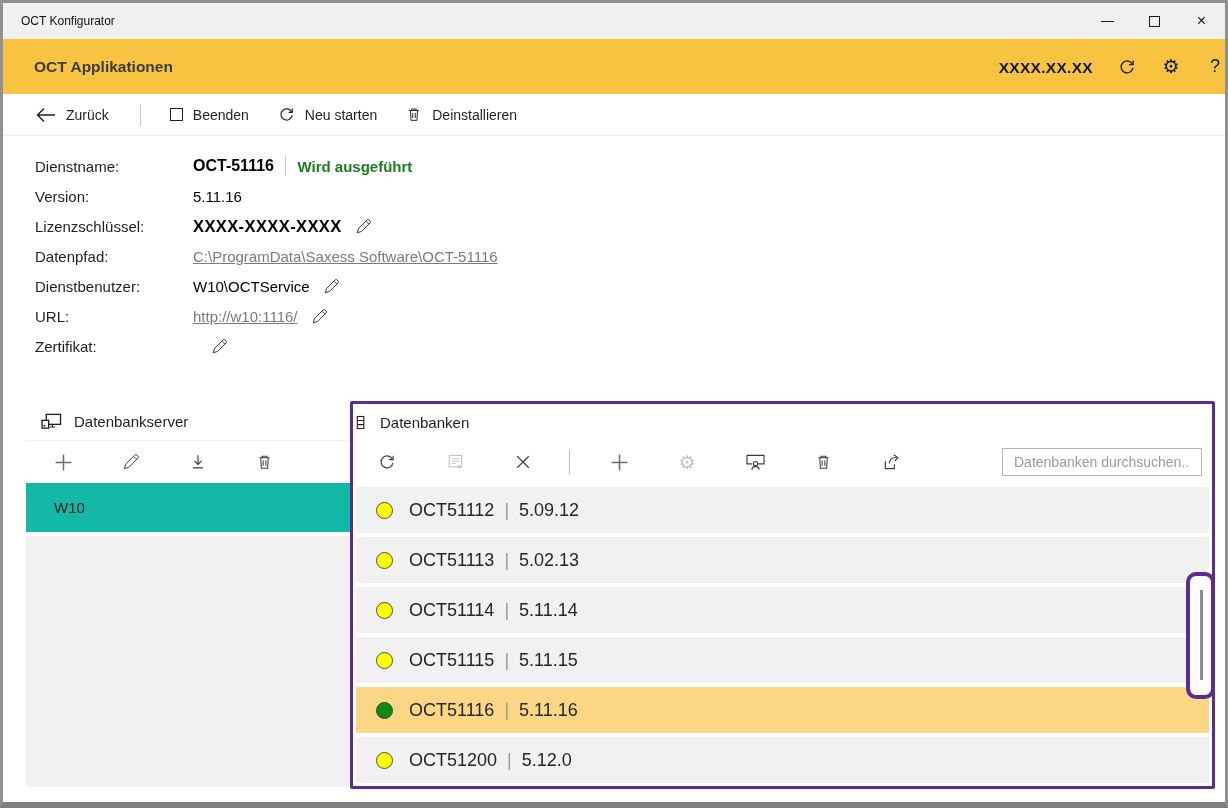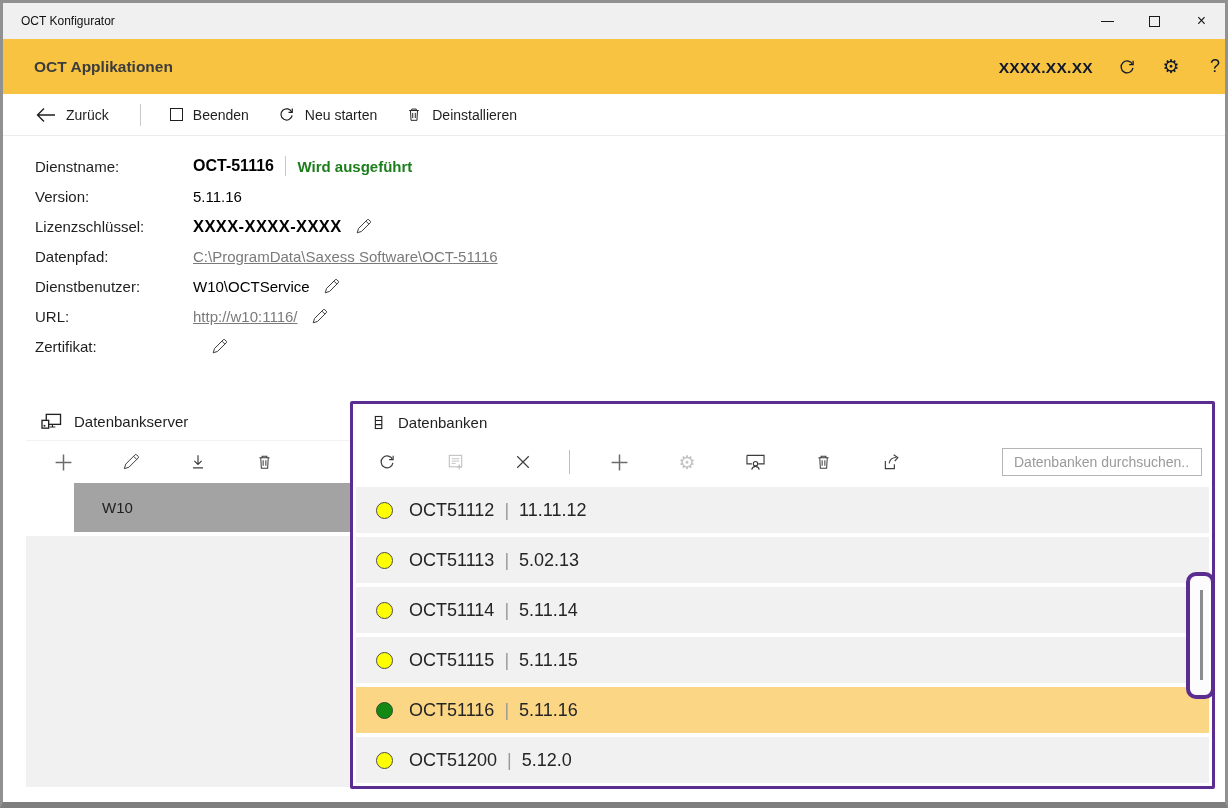--- a/index.html
+++ b/index.html
@@ -45,27 +45,27 @@
   .link { color:#7a7a7a; text-decoration:underline; font-size:15px; cursor:pointer; }
   .pencil-btn { margin-left:13px; display:inline-flex; cursor:pointer; color:#2d2d2d; }
 
   
   .server-panel { position:absolute; left:23px; top:400px; width:324px; height:384px; background:#fff; }
   .sp-header { height:37px; display:flex; align-items:center; gap:11px; padding-left:14px;
     font-size:15px; color:#1f1f1f; }
   .sp-toolbar { height:43px; display:flex; align-items:center; padding-left:4px; border-top:1px solid #f2f2f2; }
   .tool-btn { width:67px; display:flex; justify-content:center; align-items:center; color:#3c3c3c; cursor:pointer; }
   .sp-row { height:49px; display:flex; align-items:center; padding-left:28px; font-size:15px; color:#1f1f1f; cursor:pointer; }
-  .sp-row[data-selected="true"] { background:#a3a3a3;margin-left:48px; }
+  .sp-row[data-selected="true"] { background:#14b8a6; }
   .sp-rest { position:absolute; left:0; right:0; top:133px; bottom:0; background:#f1f1f1; }
 
   
   .db-panel { position:absolute; left:347px; top:398px; width:865px; height:388px;
     background:#fff; border:3px solid #5B2D90; border-radius:2px; overflow:hidden; }
-  .dp-header { height:36px; display:flex; align-items:center; gap:12px; padding-left:18px;
+  .dp-header { height:36px; display:flex; align-items:center; gap:12px; 
     font-size:15px; color:#1f1f1f; }
   .dp-toolbar { position:relative; height:44px; display:flex; align-items:center; }
   .dp-btn { width:68px; display:flex; justify-content:center; align-items:center; color:#3c3c3c; cursor:pointer; }
   .dp-btn.disabled { color:#c3c3c3; }
   .dp-divider { width:1px; height:24px; background:#bdbdbd; margin-left:12px; margin-right:15px; }
   .dp-gear { font-family:"DejaVu Sans", sans-serif; font-size:19px; line-height:1; }
   .search-box { position:absolute; right:10px; top:8px; width:200px; height:28px;
     border:1px solid #b5b5b5; background:#fff; font-family:"Liberation Sans",sans-serif;
     font-size:14px; color:#5a5a5a; padding:0 11px; outline:none; }
   .search-box::placeholder { color:#9a9a9a; }
@@ -289,21 +289,21 @@
             <path d="M12.3 1.8l4.4 3-3.3 3.8" fill="none" stroke="currentColor" stroke-width="1.2"></path>
           </svg>
       </span>
       <input class="search-box" type="text" placeholder="Datenbanken durchsuchen..." style="">
     </div>
     <div class="dp-list">
       <div class="db-row" data-selected="false">
         <span class="dot" data-status="yellow"></span>
         <span>OCT51112</span>
         <span class="db-sep">|</span>
-        <span>11.11.12</span>
+        <span>5.09.12</span>
       </div>
       <div class="db-row" data-selected="false">
         <span class="dot" data-status="yellow"></span>
         <span>OCT51113</span>
         <span class="db-sep">|</span>
         <span>5.02.13</span>
       </div>
       <div class="db-row" data-selected="false">
         <span class="dot" data-status="yellow"></span>
         <span>OCT51114</span>

